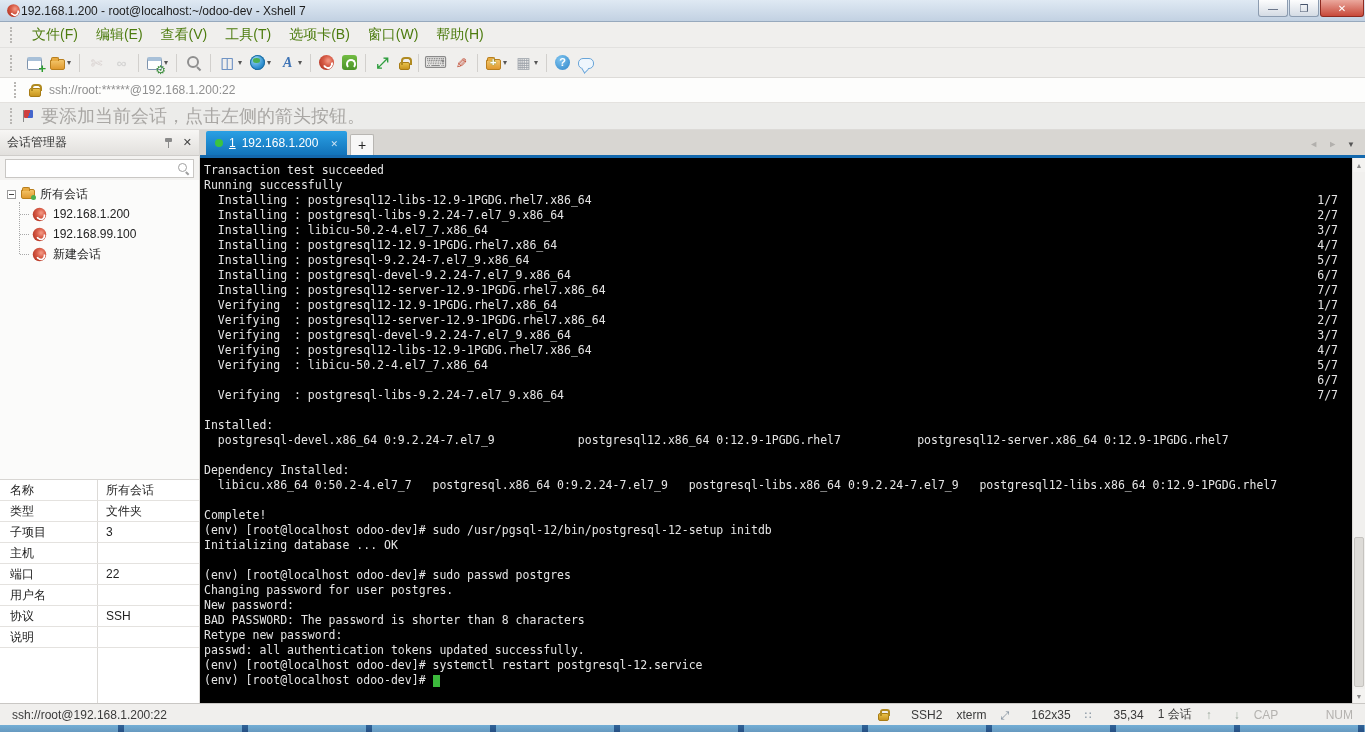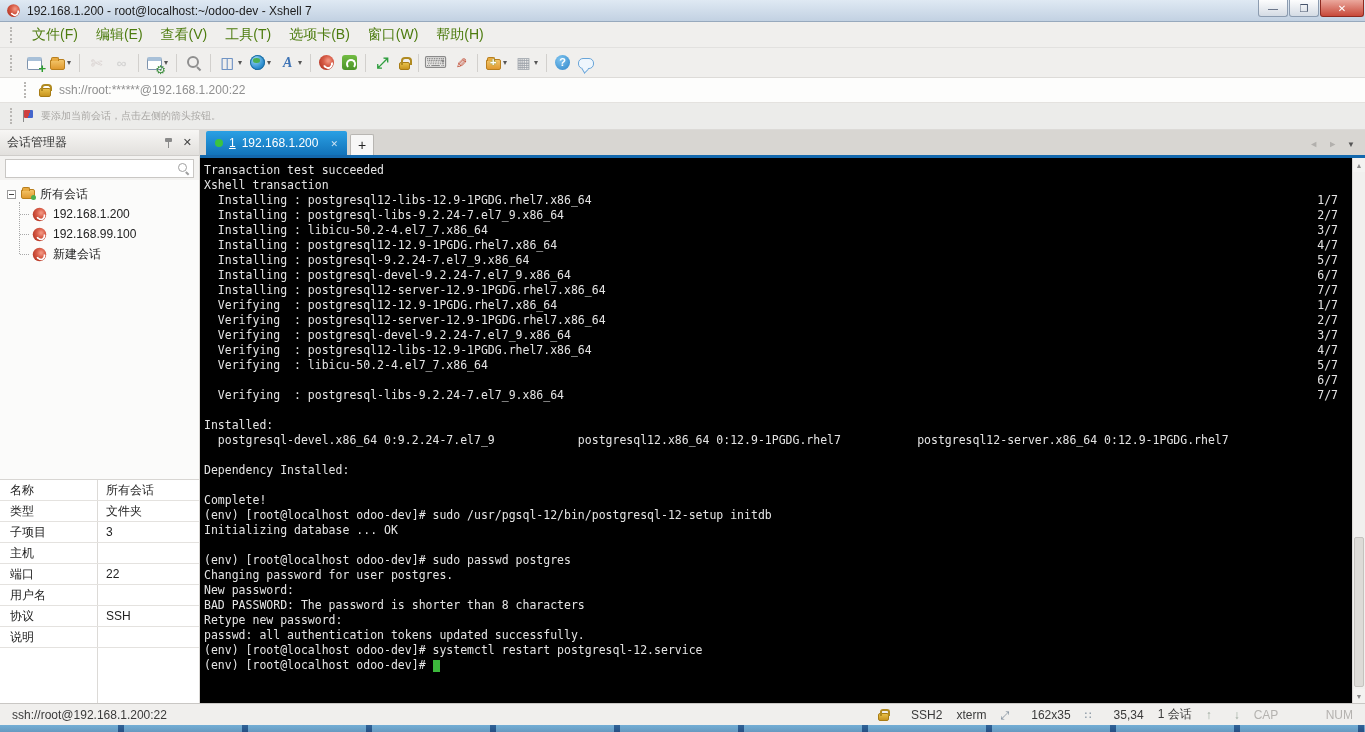--- a/index.html
+++ b/index.html
@@ -1,19 +1,19 @@
 <!DOCTYPE html>
 <html><head>
 <meta charset="utf-8">
 <style>
   *{box-sizing:border-box;margin:0;padding:0}
   html,body{width:1365px;height:732px;overflow:hidden;font-family:"Liberation Sans","DejaVu Sans",sans-serif;background:#ececea}
   
   .titlebar{height:22px;background:linear-gradient(#dfe9f3,#c2d1e2);border-bottom:1px solid #97a9bd;display:flex;align-items:center;padding-left:6px;font-size:12px;color:#1c1c1c}
-  .title-text{margin-left:6px;flex:1;white-space:nowrap}
+  .title-text{flex:1;white-space:nowrap}
   .winbtns{display:flex;align-self:flex-start}
   .winbtn{height:17px;border:1px solid #8c9cb0;border-top:none;display:flex;align-items:center;justify-content:center;font-size:10px;color:#45536b;background:linear-gradient(#fdfdfd,#d4dbe4);border-radius:0 0 3px 3px;margin-right:1px}
   .winbtn.min{width:30px}.winbtn.max{width:30px}
   .winbtn.close{width:44px;background:linear-gradient(#eba89d,#c8493a);border-color:#8e2a20;color:#fff;font-weight:bold}
   
   .menubar{height:26px;background:#f0efed;display:flex;align-items:center;padding-left:10px;border-bottom:1px solid #e2e1df}
   .grip{width:5px;height:16px;border-left:2px dotted #b9b7b4;margin-right:8px}
   .menu-item{padding:20px 9px;font-size:14px;color:#4d7c0f;cursor:default}
   
   .toolbar{height:30px;background:#f0efed;display:flex;align-items:center;padding-left:10px;border-bottom:1px solid #dddbd8}
@@ -45,24 +45,24 @@
   .t-lock{width:11px;height:8px;background:linear-gradient(#e8c04a,#c8951f);border:1px solid #a87c14;border-radius:2px;margin-top:7px}
   .t-lock::before{content:"";position:absolute;top:-6px;left:1px;width:7px;height:6px;border:2px solid #b08a20;border-bottom:none;border-radius:4px 4px 0 0}
   .t-keyboard::before{content:"⌨";color:#8a8a8a;font-size:16px}
   .t-pen::before{content:"✎";color:#c04a32;font-size:14px;transform:rotate(90deg);display:inline-block}
   .t-grid::before{content:"▦";color:#9aa0a8;font-size:15px}
   .t-help{width:15px;height:15px;border-radius:50%;background:radial-gradient(circle at 35% 30%,#7ec3ef,#2f86c9);color:#fff;font-weight:bold;font-size:11px}
   .t-help::before{content:"?"}
   .t-bubble{width:16px;height:11px;border:1px solid #6aa5d8;border-radius:5px;background:#eef6fd;margin-top:1px}
   .t-bubble::after{content:"";position:absolute;left:3px;bottom:-4px;width:5px;height:5px;background:#eef6fd;border-left:1px solid #6aa5d8;border-bottom:1px solid #6aa5d8;transform:rotate(-45deg) skew(-15deg)}
   
-  .addressbar{height:25px;background:#fdfdfc;border-bottom:1px solid #e4e2df;display:flex;align-items:center;padding-left:24px;font-size:12px;color:#8f8f8f}
+  .addressbar{height:25px;background:#fdfdfc;border-bottom:1px solid #e4e2df;display:flex;align-items:center;padding-left:14px;font-size:12px;color:#8f8f8f}
   .addr-lock{position:relative;width:12px;height:9px;background:linear-gradient(#e8c04a,#c8951f);border:1px solid #a87c14;border-radius:2px;margin:4px 8px 0 2px}
   .addr-lock::before{content:"";position:absolute;top:-5px;left:1px;width:7px;height:5px;border:2px solid #b08a20;border-bottom:none;border-radius:4px 4px 0 0}
-  .noticebar{height:27px;background:#ececea;border-bottom:1px solid #dcdad7;display:flex;align-items:center;padding-left:10px;font-size:10px;color:#a9a7a4}
+  .noticebar{height:27px;background:#ececea;border-bottom:1px solid #dcdad7;display:flex;align-items:center;padding-left:10px;font-size:18px;color:#a9a7a4}
   .flag{position:relative;width:10px;height:12px;margin-right:8px}
   .flag::before{content:"";position:absolute;left:1px;top:0;width:9px;height:8px;background:linear-gradient(110deg,#cf4040 55%,#4466cc 55%);border-radius:1px}
   .flag::after{content:"";position:absolute;left:0;top:0;bottom:0;width:1px;background:#8a8a8a}
   
   .main{height:573px;display:flex}
   .sidebar{width:200px;background:#f3f2f0;border-right:1px solid #d8d6d3;display:flex;flex-direction:column}
   .sm-header{height:26px;background:linear-gradient(#f7f6f4,#e2e0dd);border-bottom:1px solid #cfcdca;display:flex;align-items:center;padding:0 7px;font-size:12px;color:#333}
   .sm-title{flex:1}
   .pin{position:relative;width:12px;height:12px;margin-right:8px}
   .pin::before{content:"";position:absolute;left:2px;top:1px;width:7px;height:4px;background:#8a8a8a;border-radius:1px}
@@ -335,40 +335,41 @@
       <div class="tab-navs">
         <span class="tab-nav-prev"></span>
         <span class="tab-nav-next"></span>
         <span class="tab-menu-caret"></span>
       </div>
     </div>
     <div class="tab-strip-line"></div>
     <div class="termwrap">
       <div class="terminal" id="terminal">
           <div class="term-line"><span class="tl">Transaction test succeeded</span></div>
-          <div class="term-line"><span class="tl">Xshell transaction</span></div>
+          <div class="term-line"><span class="tl">Running successfully</span></div>
           <div class="term-line"><span class="tl">  Installing : postgresql12-libs-12.9-1PGDG.rhel7.x86_64</span><span class="tr">1/7</span></div>
           <div class="term-line"><span class="tl">  Installing : postgresql-libs-9.2.24-7.el7_9.x86_64</span><span class="tr">2/7</span></div>
           <div class="term-line"><span class="tl">  Installing : libicu-50.2-4.el7_7.x86_64</span><span class="tr">3/7</span></div>
           <div class="term-line"><span class="tl">  Installing : postgresql12-12.9-1PGDG.rhel7.x86_64</span><span class="tr">4/7</span></div>
           <div class="term-line"><span class="tl">  Installing : postgresql-9.2.24-7.el7_9.x86_64</span><span class="tr">5/7</span></div>
           <div class="term-line"><span class="tl">  Installing : postgresql-devel-9.2.24-7.el7_9.x86_64</span><span class="tr">6/7</span></div>
           <div class="term-line"><span class="tl">  Installing : postgresql12-server-12.9-1PGDG.rhel7.x86_64</span><span class="tr">7/7</span></div>
           <div class="term-line"><span class="tl">  Verifying  : postgresql12-12.9-1PGDG.rhel7.x86_64</span><span class="tr">1/7</span></div>
           <div class="term-line"><span class="tl">  Verifying  : postgresql12-server-12.9-1PGDG.rhel7.x86_64</span><span class="tr">2/7</span></div>
           <div class="term-line"><span class="tl">  Verifying  : postgresql-devel-9.2.24-7.el7_9.x86_64</span><span class="tr">3/7</span></div>
           <div class="term-line"><span class="tl">  Verifying  : postgresql12-libs-12.9-1PGDG.rhel7.x86_64</span><span class="tr">4/7</span></div>
           <div class="term-line"><span class="tl">  Verifying  : libicu-50.2-4.el7_7.x86_64</span><span class="tr">5/7</span></div>
           <div class="term-line"><span class="tr">6/7</span></div>
           <div class="term-line"><span class="tl">  Verifying  : postgresql-libs-9.2.24-7.el7_9.x86_64</span><span class="tr">7/7</span></div>
           <div class="term-line"><span class="tl"></span></div>
           <div class="term-line"><span class="tl">Installed:</span></div>
           <div class="term-line"><span class="tl">  postgresql-devel.x86_64 0:9.2.24-7.el7_9            postgresql12.x86_64 0:12.9-1PGDG.rhel7           postgresql12-server.x86_64 0:12.9-1PGDG.rhel7</span></div>
           <div class="term-line"><span class="tl"></span></div>
           <div class="term-line"><span class="tl">Dependency Installed:</span></div>
+          <div class="term-line"><span class="tl">  libicu.x86_64 0:50.2-4.el7_7   postgresql.x86_64 0:9.2.24-7.el7_9   postgresql-libs.x86_64 0:9.2.24-7.el7_9   postgresql12-libs.x86_64 0:12.9-1PGDG.rhel7</span></div>
           <div class="term-line"><span class="tl"></span></div>
           <div class="term-line"><span class="tl">Complete!</span></div>
           <div class="term-line"><span class="tl">(env) [root@localhost odoo-dev]# sudo /usr/pgsql-12/bin/postgresql-12-setup initdb</span></div>
           <div class="term-line"><span class="tl">Initializing database ... OK</span></div>
           <div class="term-line"><span class="tl"></span></div>
           <div class="term-line"><span class="tl">(env) [root@localhost odoo-dev]# sudo passwd postgres</span></div>
           <div class="term-line"><span class="tl">Changing password for user postgres.</span></div>
           <div class="term-line"><span class="tl">New password:</span></div>
           <div class="term-line"><span class="tl">BAD PASSWORD: The password is shorter than 8 characters</span></div>
           <div class="term-line"><span class="tl">Retype new password:</span></div>

